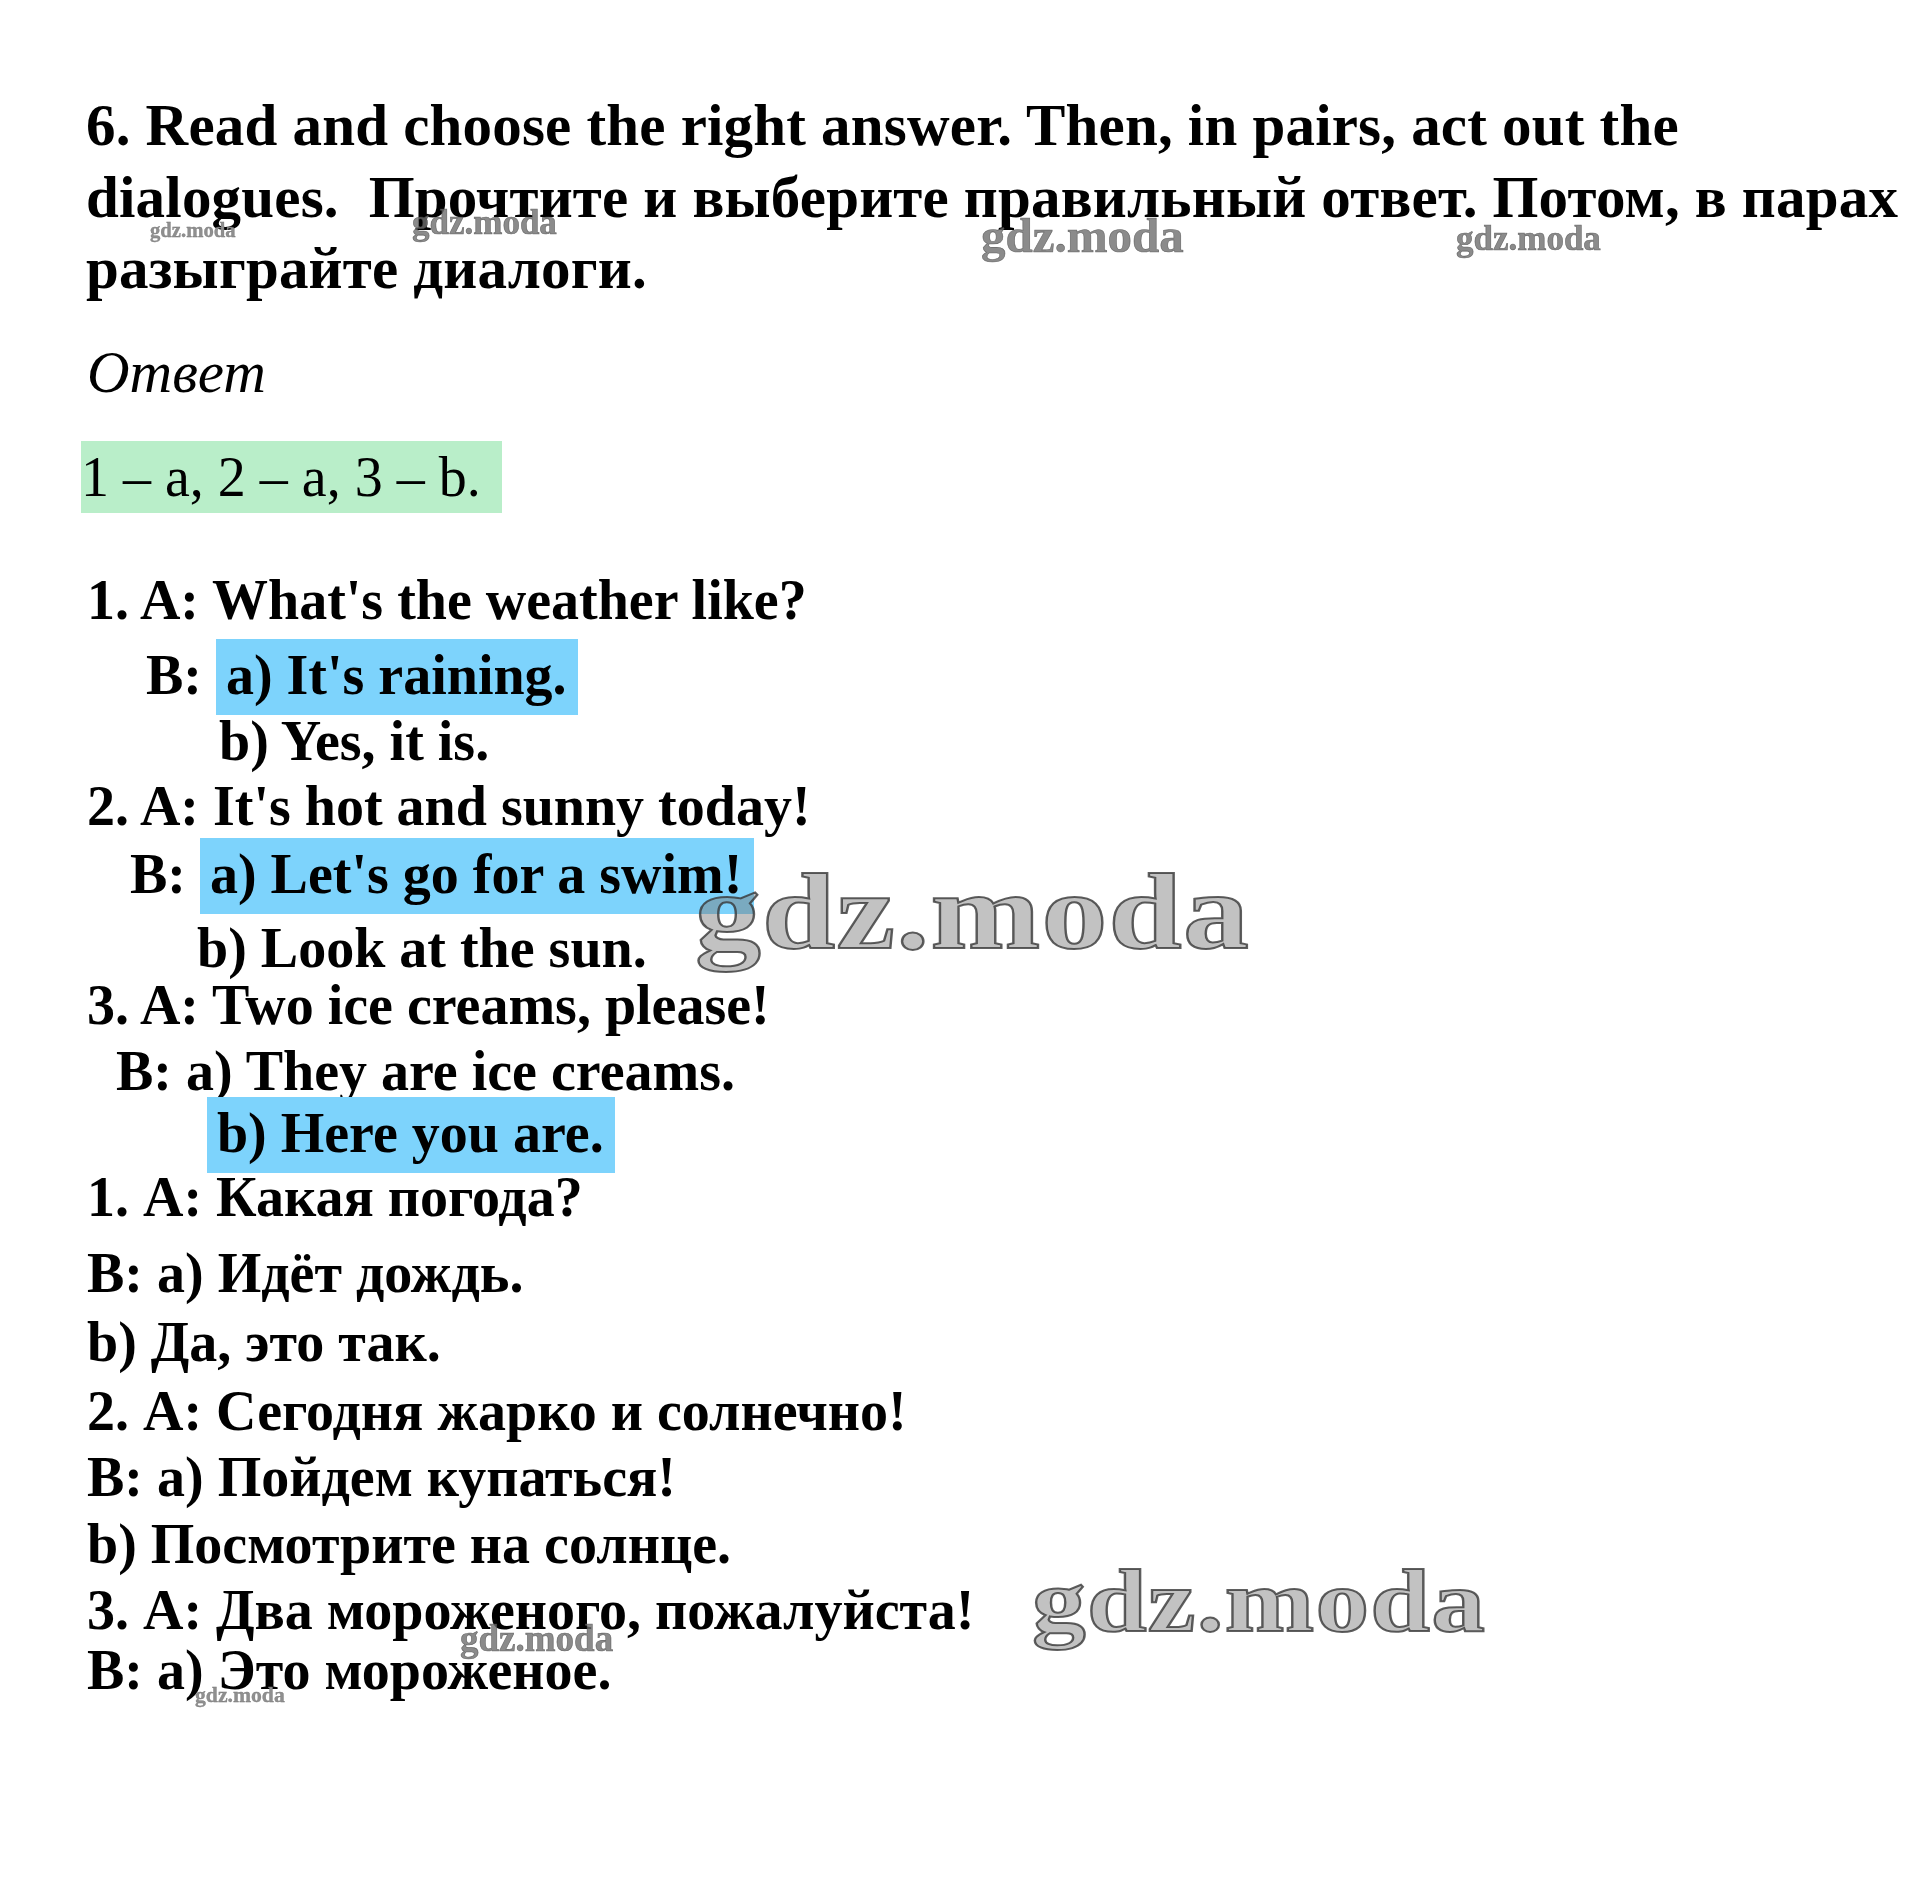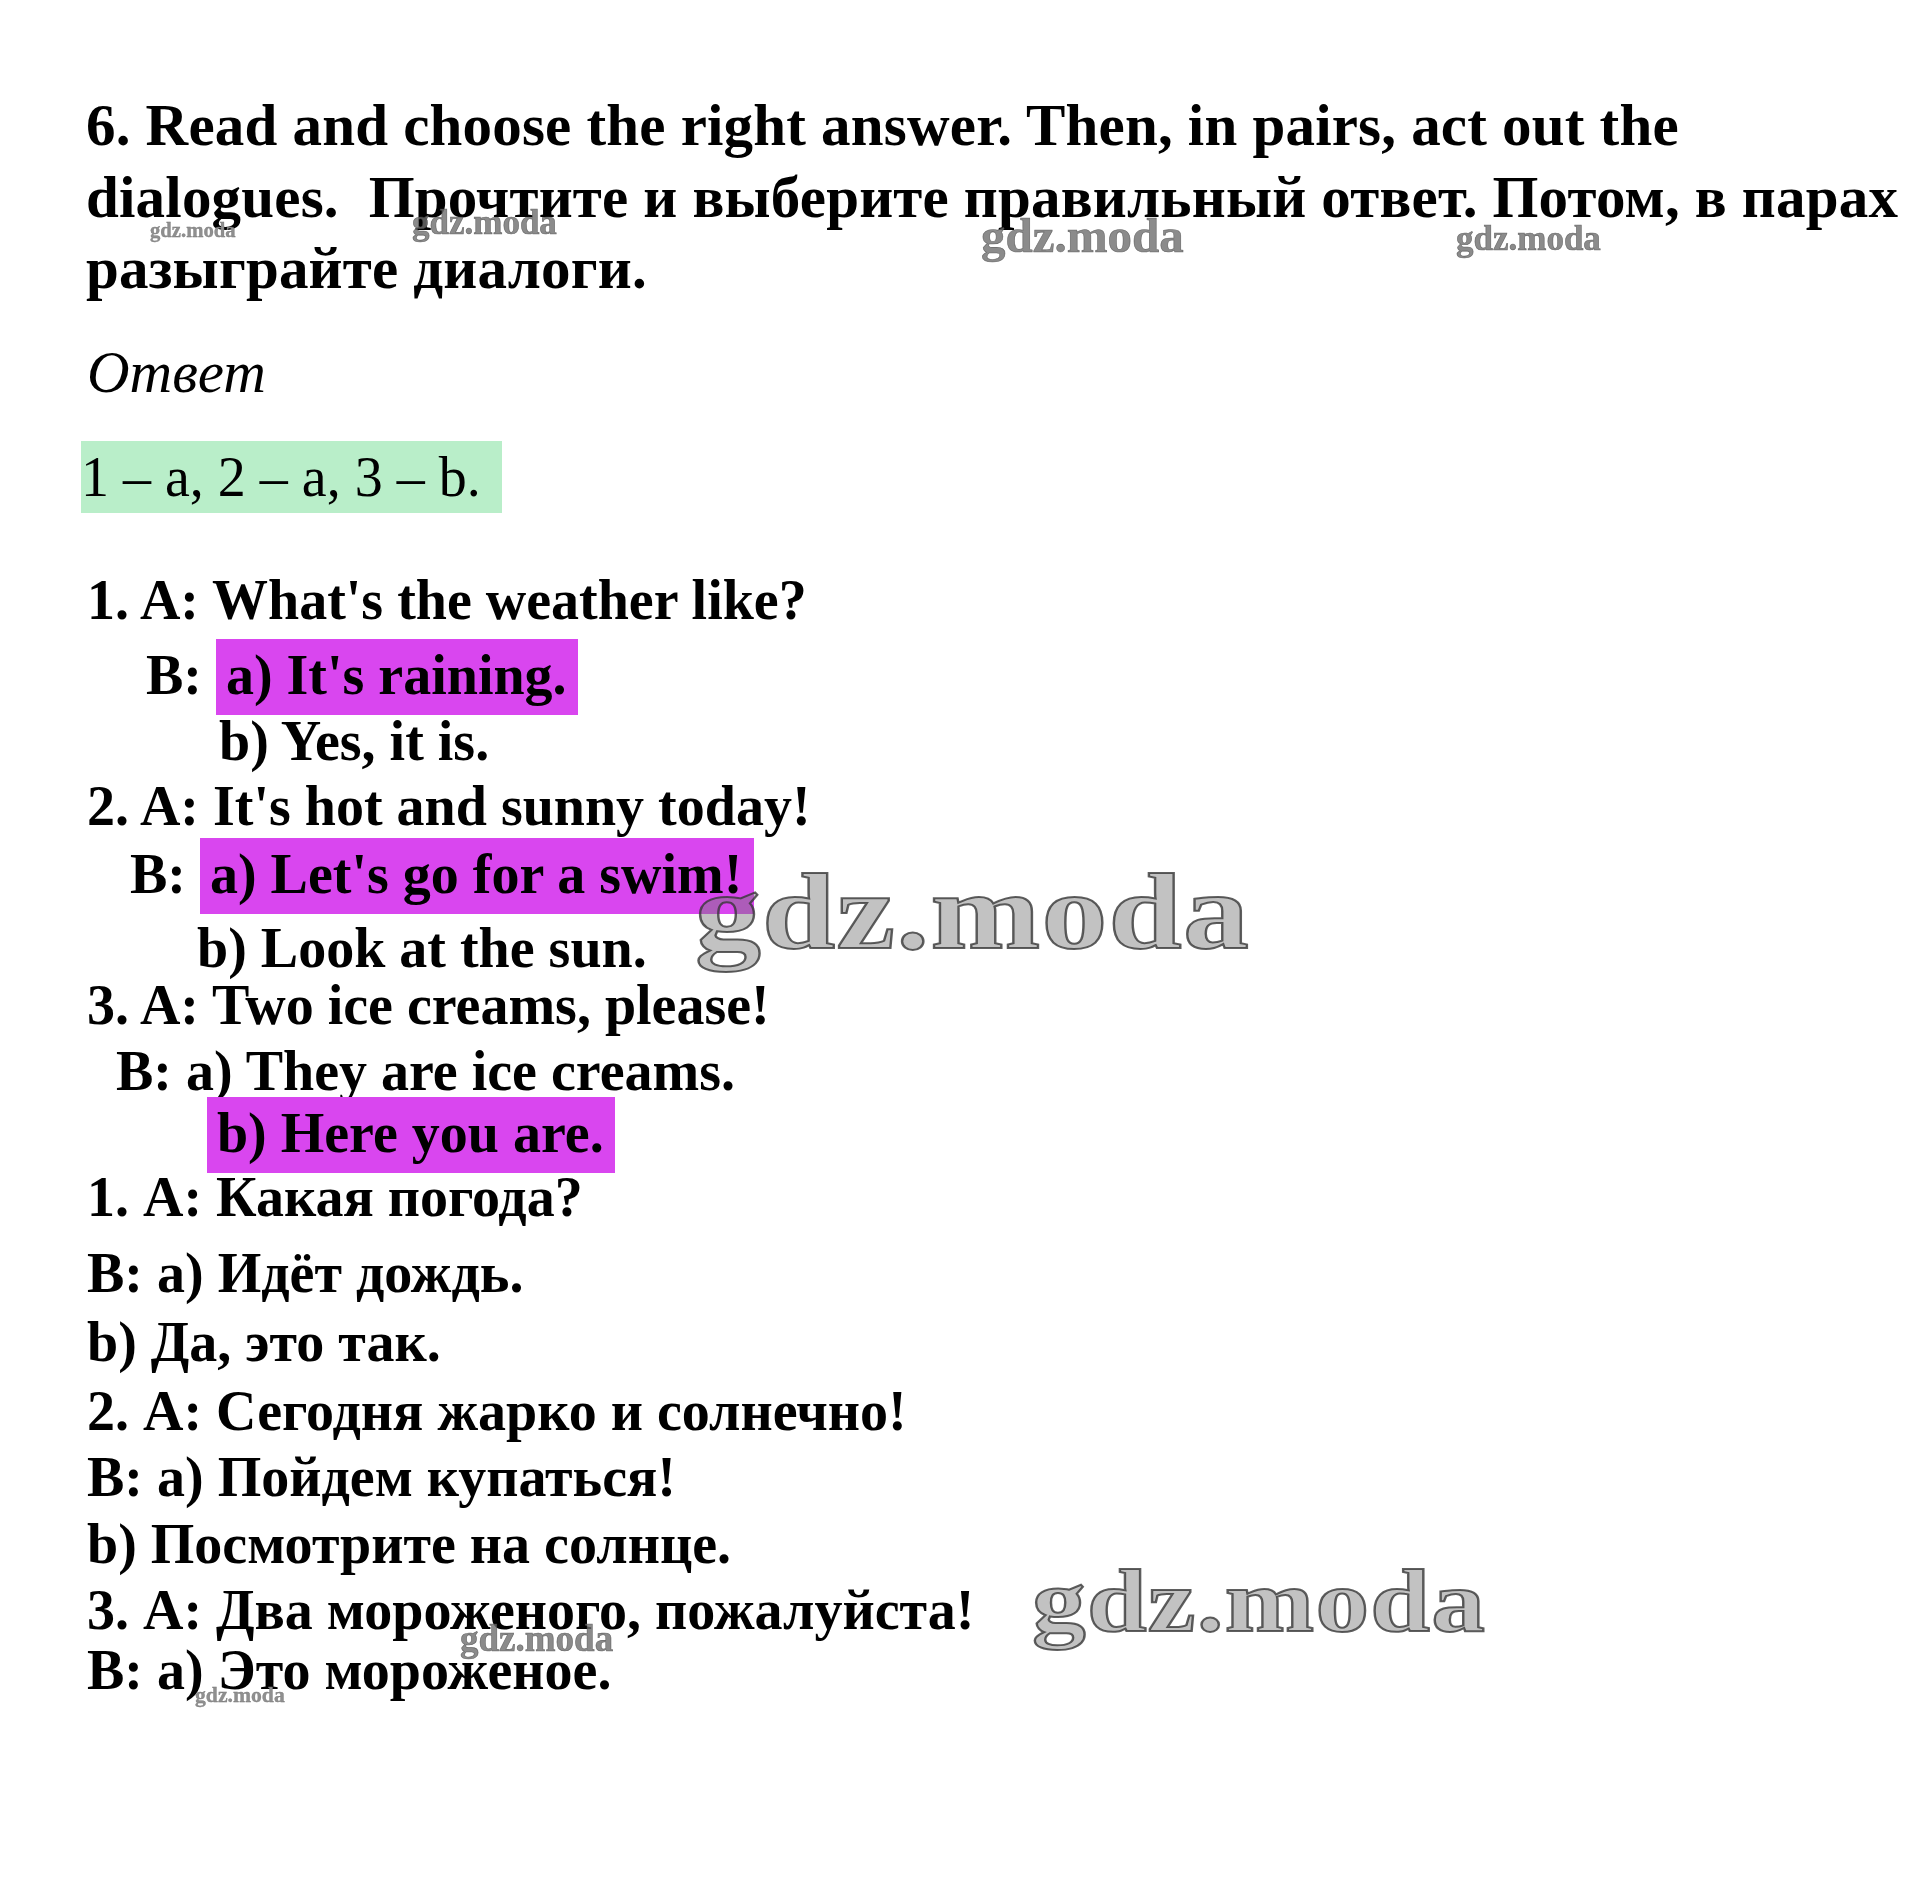--- a/index.html
+++ b/index.html
@@ -18,21 +18,21 @@
     left:87px;top:341px;font-size:59px;font-style:italic;line-height:63px;
   }
   
   .answer-key{
     left:81px;top:441px;width:421px;height:72px;
     background:#b9eec9;font-size:56px;line-height:72px;
     padding-left:0;box-sizing:border-box;
   }
   
   .dline{font-size:56px;line-height:63px;font-weight:bold;}
-  .hl{background:#d946ef;padding:4.9px 11.8px 8.9px 9.9px;margin-top:6px;}
+  .hl{background:#7dd3fc;padding:4.9px 11.8px 8.9px 9.9px;margin-top:6px;}
   
   .wm{
     font-weight:bold;transform-origin:left top;
     pointer-events:none;
   }
   .wm-big{
     color:rgba(120,120,120,0.45);
     -webkit-text-stroke:2px rgba(55,55,55,0.8);
     letter-spacing:1px;
   }

